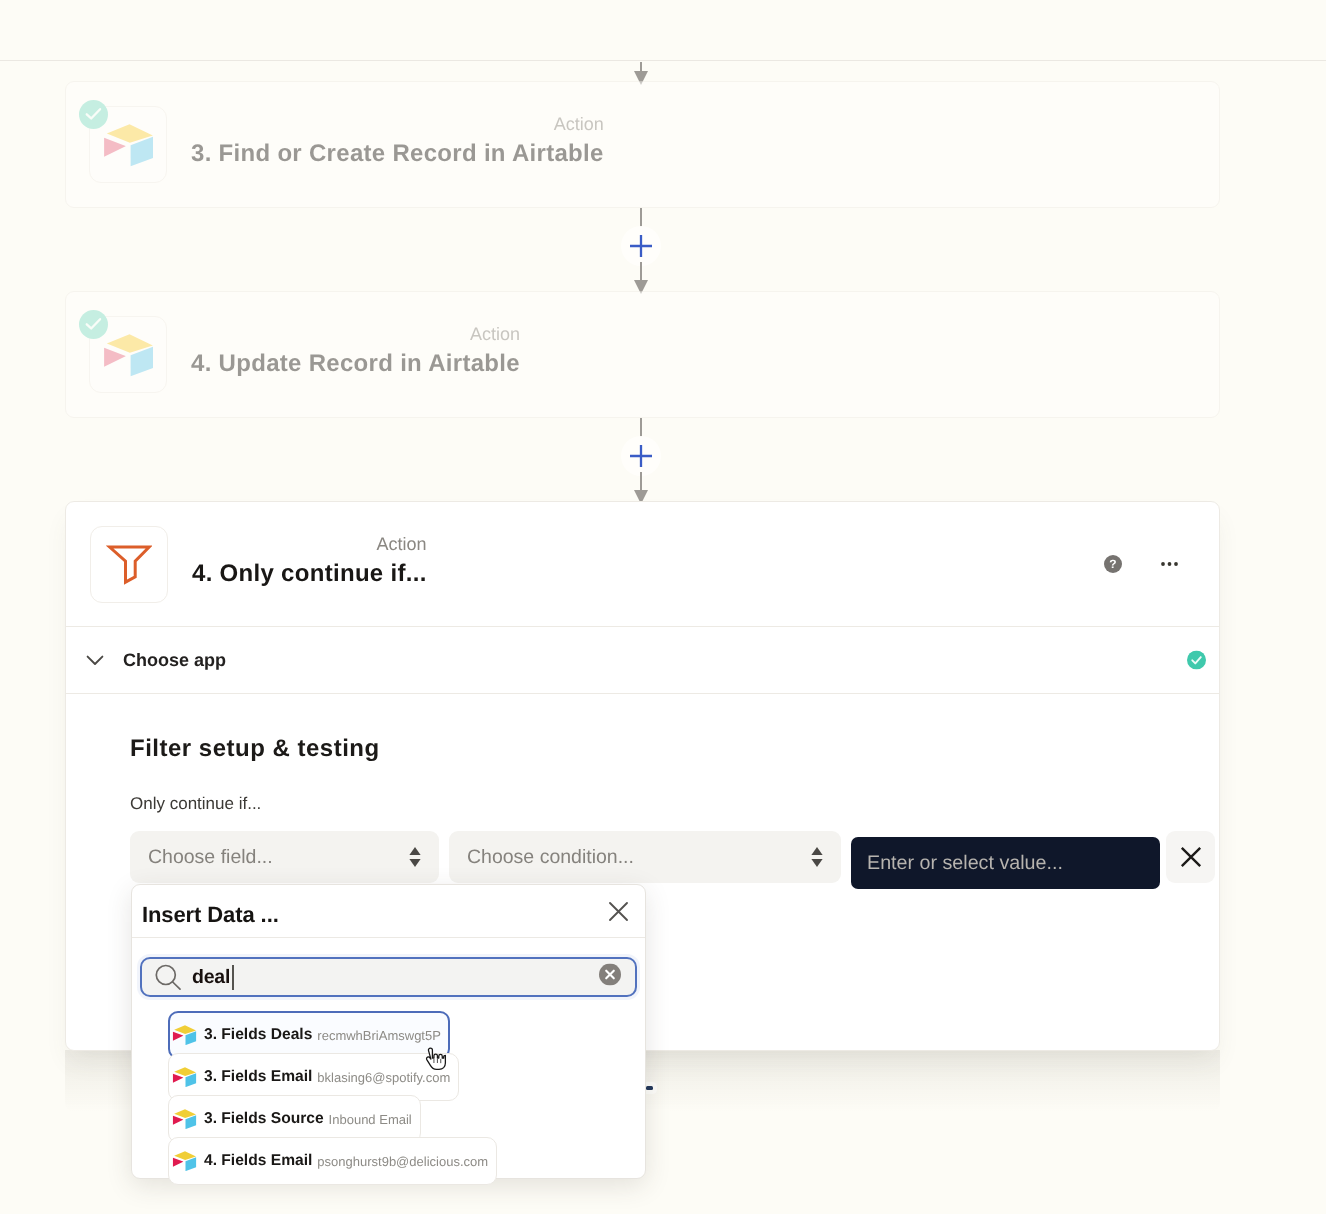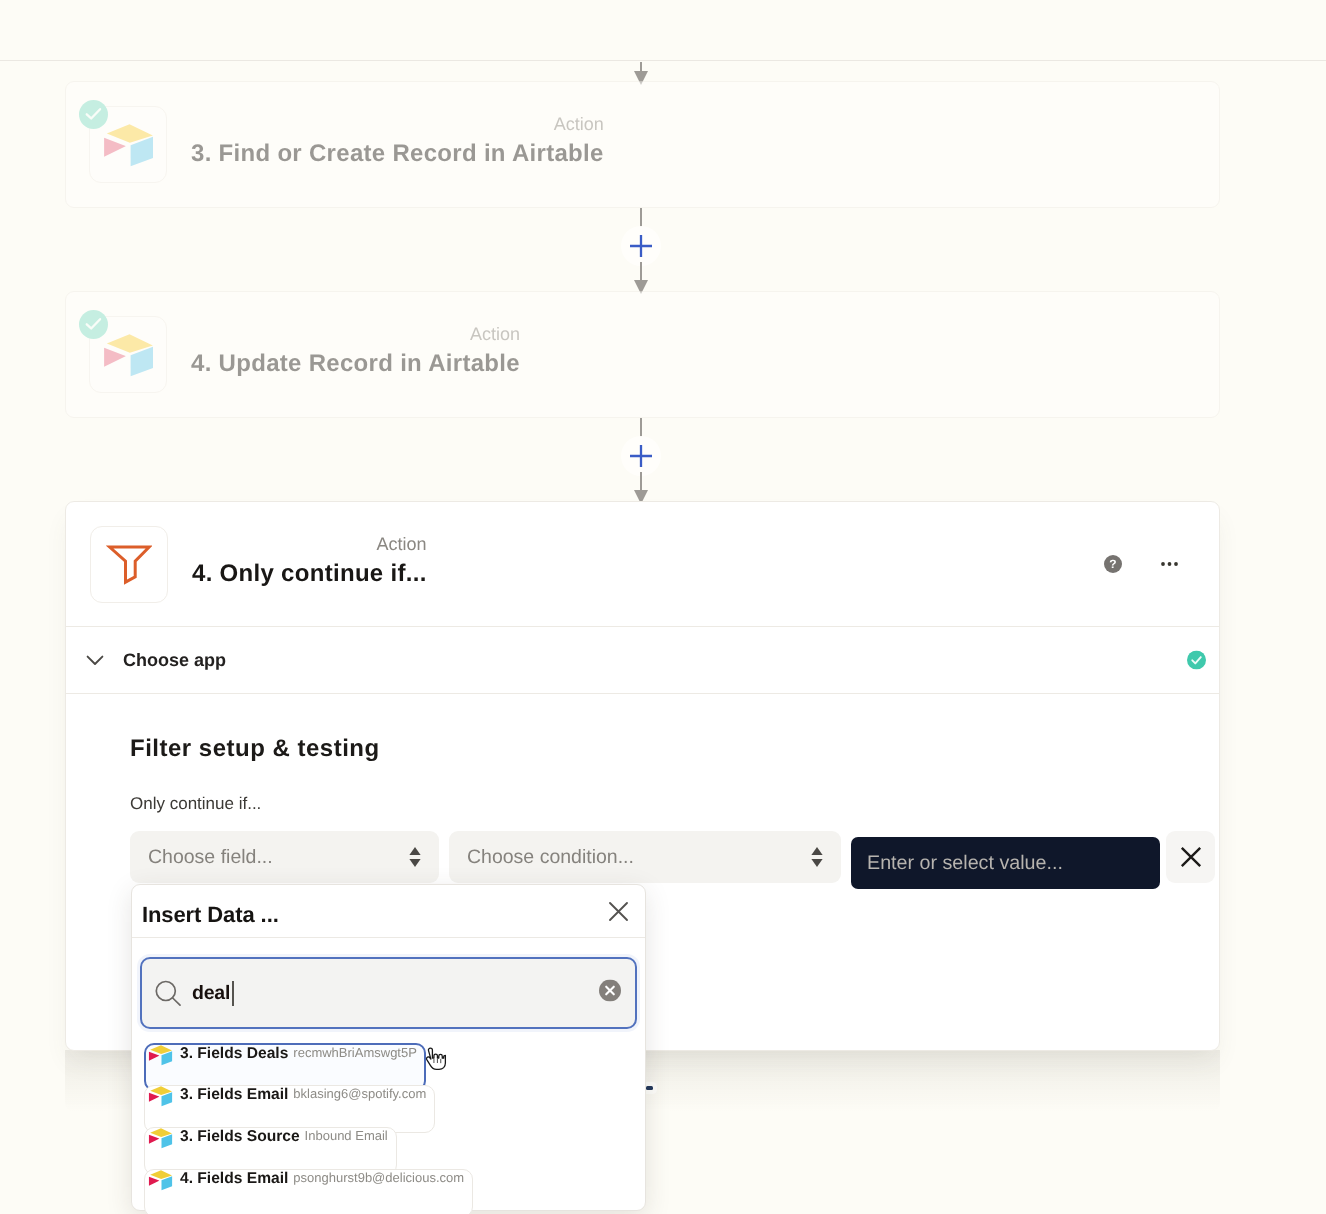--- a/index.html
+++ b/index.html
@@ -64,29 +64,29 @@
              box-shadow:0 0 0 4px rgba(255,255,255,.55);}
 
   
   .popup{position:absolute;left:131px;top:884px;width:515px;background:#fff;border:1px solid #E7E4DF;border-radius:9px;
          box-shadow:0 7px 26px rgba(60,55,45,.13);box-sizing:border-box;}
   .phead{height:53px;display:flex;align-items:center;justify-content:space-between;padding:0 16px 0 10px;
          border-bottom:1px solid #ECE9E4;box-sizing:border-box;}
   .ptitle{font-size:22px;font-weight:700;color:#161412;letter-spacing:-.1px;margin-top:8px;}
   .searchwrap{padding:19px 8px 0 8px;}
   
-  .searchbox{position:relative;height:72px;border:2px solid #5272BE;border-radius:10px;background:#F3F3F2;
+  .searchbox{position:relative;height:40px;border:2px solid #5272BE;border-radius:10px;background:#F3F3F2;
              box-shadow:0 0 0 3px rgba(120,150,220,.10);
              display:flex;align-items:center;padding:0 13px;box-sizing:border-box;}
   .searchbox .q{margin-left:11px;font-size:19.5px;color:#18100E;font-weight:700;letter-spacing:-.2px;}
   .caret{display:inline-block;width:2px;height:25px;background:#55534F;vertical-align:-6px;margin-left:2px;}
   .clearbtn{position:absolute;right:14px;top:50%;transform:translateY(-50%);}
   .results{padding:14px 12px 5px 12px;}
-  .resrow{height:48px;display:inline-flex;border:1px solid #EBE8E3;border-radius:10px;
-          padding:0 8px 0 2px;background:#fff;box-sizing:border-box;}
+  .resrow{height:48px;display:inline-flex;align-items:center;border:1px solid #EBE8E3;border-radius:10px;
+          padding:0 8px 0 2px;background:#fff;box-sizing:border-box;margin-left:24px;}
   
   .resrow.sel{border:2px solid #4D6CB9;background:#FAFCFF;padding:0 7px 0 1px;}
   .resrow .nm{margin-left:6px;font-size:15.6px;font-weight:700;color:#1A1816;}
   .resrow .vl{margin-left:5px;font-size:13px;color:#8D8B86;}
   .rowline{display:block;height:42px;}
   .rowline:last-child{height:36px;}
   .cursor{position:absolute;left:425px;top:1047px;width:21.5px;height:23.5px;}
 </style>
 </head>
 <body>

